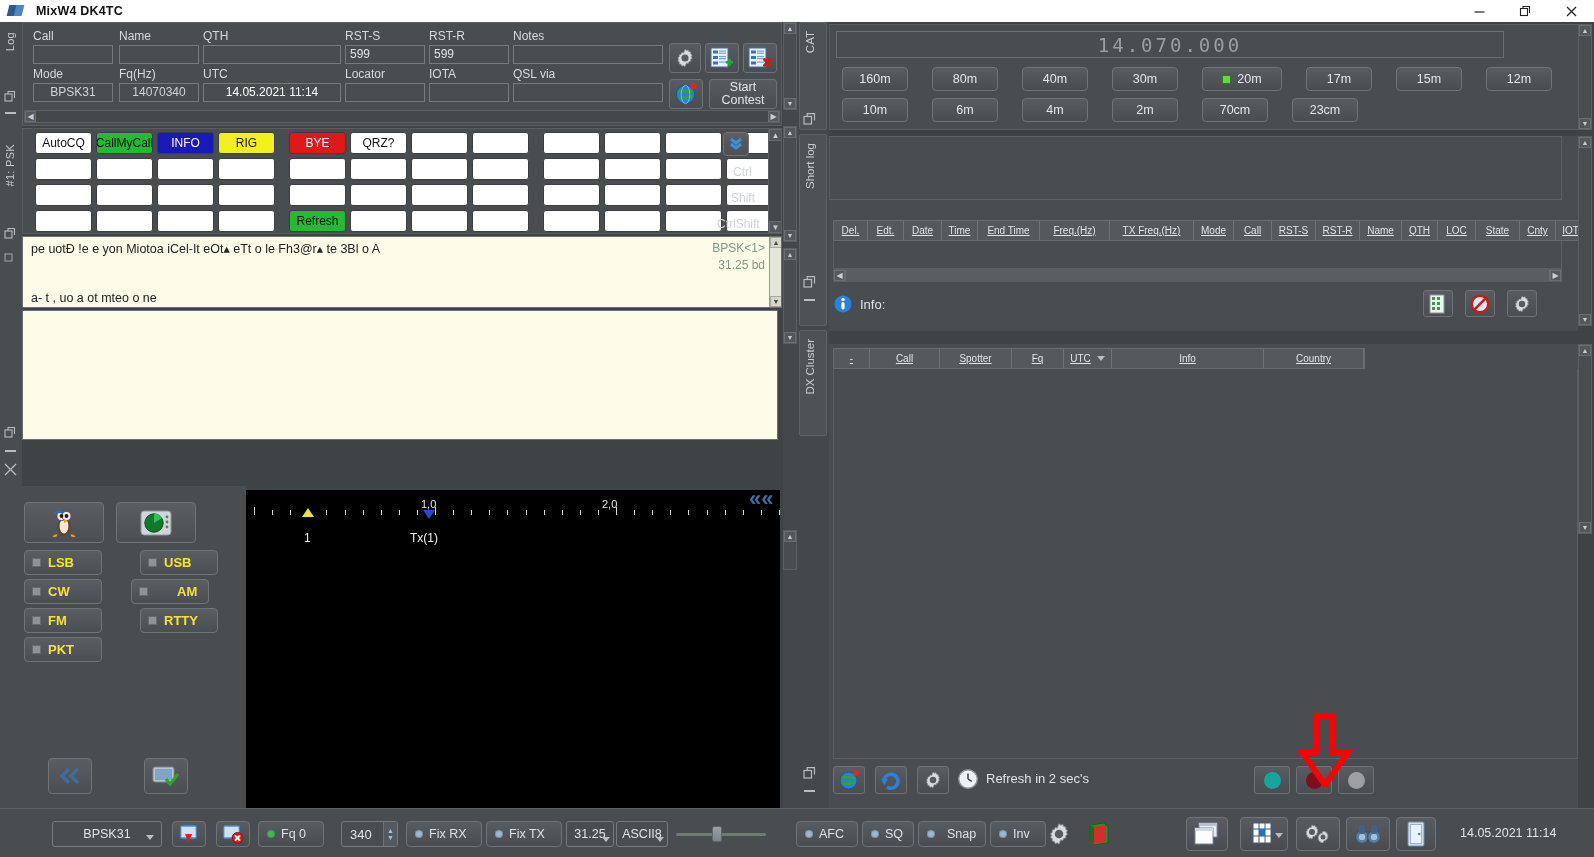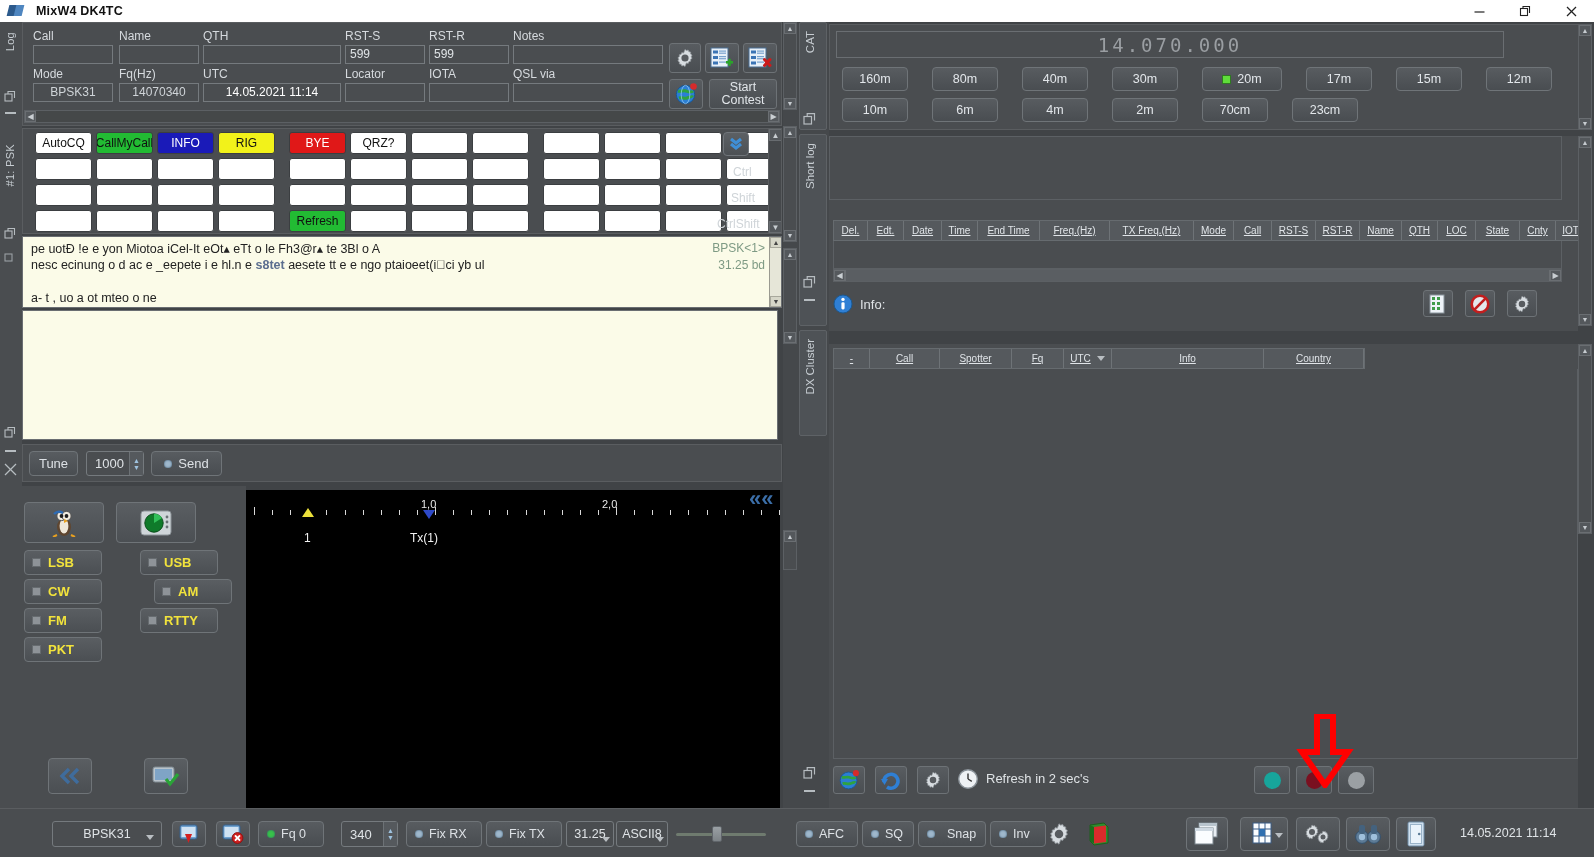--- a/index.html
+++ b/index.html
@@ -558,46 +558,31 @@
     <div class="mod-lab" style="left:708px; top:62px;">Shift</div>
     <div class="mod-lab" style="left:694px; top:88px;">CtrlShift</div>
     <div class="macro-vsb">
       <div class="vsb-a">▲</div>
       <div style="position:absolute; bottom:0; left:0;" class="vsb-a">▼</div>
     </div>
   </div>
 
   <div class="rxpane">
     <div class="rxline" style="top:4px;">pe uotÐ !e e yon Miotoa iCel-It eOt▴ eTt o le Fh3@r▴ te 3Bl o A</div>
-    <div class="rxline" style="top:21px;"><span>nesc ecinung o d ac e _eepete i e hl.n e </span><span class="rx-b">s8tet</span><span> aesete tt e e ngo ptaioeet(i⃨ci yb ul</span></div>
     <div class="rxline" style="top:54px;">a- t , uo a ot mteo o ne</div>
     <div class="rxmeta" style="top:4px;">BPSK&lt;1&gt;</div>
     <div class="rxmeta" style="top:21px;">31.25 bd</div>
     <div class="pane-vsb">
       <div>▲</div>
       <div style="position:absolute; bottom:0;">▼</div>
     </div>
   </div>
 
   <div class="txpane"></div>
 
-  <div class="tunebar">
-    <div class="gbtn" style="left:6px; top:6px; width:49px; height:25px;">Tune</div>
-    <div class="spin" style="left:63px; top:6px; width:58px; height:25px;">
-      <span>1000</span>
-      <div class="arrows">
-          <div>▲</div>
-          <div>▼</div>
-        </div>
-    </div>
-    <div class="gbtn" style="left:128px; top:6px; width:71px; height:25px;">
-      <span class="led"></span>
-      <span style="margin-left:6px;">Send</span>
-    </div>
-  </div>
 
   <div class="modepanel">
     <div class="bigbtn" style="left:2px; top:16px; width:80px; height:41px;">
       <svg width="26" height="28" viewBox="0 0 26 28">
         <ellipse cx="13" cy="18" rx="7" ry="9" fill="#5f4630"></ellipse>
         <ellipse cx="13" cy="17" rx="4.4" ry="7.4" fill="#efe7d8"></ellipse>
         <circle cx="10.5" cy="7" r="4.6" fill="#f2ece0" stroke="#555"></circle>
         <circle cx="15.5" cy="7" r="4.6" fill="#f2ece0" stroke="#555"></circle>
         <circle cx="10.5" cy="7" r="1.9" fill="#1d1d1d"></circle>
           <circle cx="15.5" cy="7" r="1.9" fill="#1d1d1d"></circle>
@@ -622,21 +607,21 @@
           <span>LSB</span>
         </div>
         <div class="modebtn" style="left: 118px; top: 64px;">
           <span class="chk"></span>
           <span>USB</span>
         </div>
         <div class="modebtn" style="left: 2px; top: 93px;">
           <span class="chk"></span>
           <span>CW</span>
         </div>
-        <div class="modebtn" style="left: 132px; top: 93px;">
+        <div class="modebtn" style="left: 109px; top: 93px; gap: 22px;">
           <span class="chk"></span>
           <span>AM</span>
         </div>
         <div class="modebtn" style="left: 2px; top: 122px;">
           <span class="chk"></span>
           <span>FM</span>
         </div>
         <div class="modebtn" style="left: 118px; top: 122px;">
           <span class="chk"></span>
           <span>RTTY</span>

